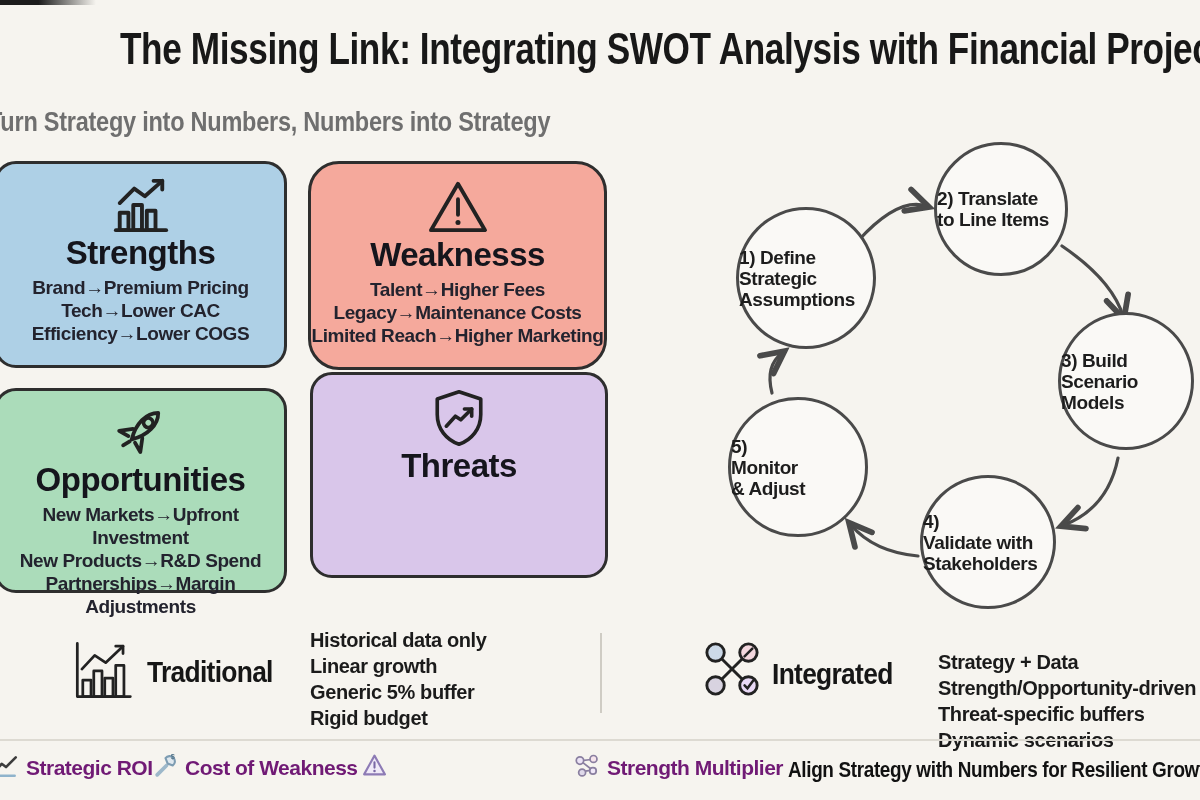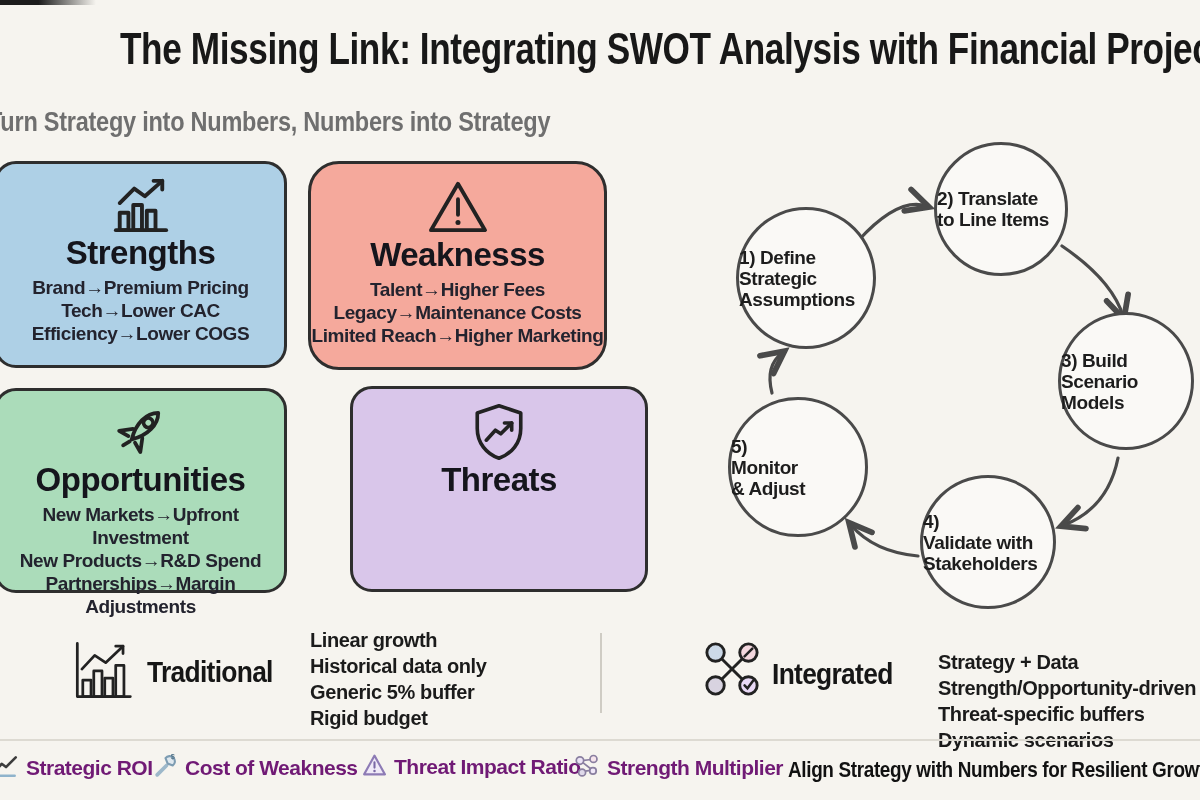--- a/index.html
+++ b/index.html
@@ -17,21 +17,21 @@
     transform:scaleX(0.80); transform-origin:center; letter-spacing:-0.5px; }
   .subtitle { position:absolute; top:106px; left:-12px; font-size:28px; font-weight:bold;
     color:#6f6f6f; white-space:nowrap; transform:scaleX(0.84); transform-origin:left;
     letter-spacing:-0.3px; }
 
   
   .quad { position:absolute; border:3px solid #2e2e2e; border-radius:22px; text-align:center; }
   .quad-strengths     { left:-6px;  top:161px; width:293px; height:207px; }
   .quad-weaknesses    { left:308px; top:161px; width:299px; height:209px;border-radius:31px; }
   .quad-opportunities { left:-6px;  top:388px; width:293px; height:205px; }
-  .quad-threats       { left:310px; top:386px; width:298px; height:206px;margin-left:40px; }
+  .quad-threats       { left:310px; top:372px; width:298px; height:206px; }
   .quad .q-icon { margin:10px auto 0; height:62px; display:flex; align-items:center; justify-content:center; }
   .quad-threats .q-icon, .quad-weaknesses .q-icon { margin-top:12px; }
   .quad h2 { font-size:33px; font-weight:bold; color:#15151c; letter-spacing:-0.5px; line-height:1.05; }
   .quad ul { list-style:none; margin-top:5px; }
   .quad li { font-size:19px; font-weight:bold; color:#23232e; line-height:23px; letter-spacing:-0.4px; }
 
   
   .cycle-node { position:absolute; border:3.5px solid #4a4a4a; border-radius:50%;
     background:#faf9f6; display:flex; flex-direction:column; align-items:flex-start; justify-content:center; }
   .cycle-node span { font-size:19px; font-weight:bold; color:#1d1d1d; line-height:21px;
@@ -192,22 +192,22 @@
       <rect class="ln" style="stroke-width:3" x="14" y="48" width="9" height="18" fill="#fdfcf9"></rect>
       <rect class="ln" style="stroke-width:3" x="26" y="38" width="9" height="28" fill="#eed3b4"></rect>
       <rect class="ln" style="stroke-width:3" x="38" y="46" width="9" height="20" fill="#f4e2cb"></rect>
       <rect class="ln" style="stroke-width:3" x="50" y="32" width="9" height="34" fill="#fdfcf9"></rect>
       <path class="ln" style="stroke-width:3" d="M13 36 L27 21 L39 29 L58 11"></path>
       <path class="ln" style="stroke-width:3" d="M50 11 H58 V19"></path>
     </svg>
   </div>
   <div id="traditional-label" class="comp-label">Traditional</div>
   <ul id="traditional-list" class="comp-list">
+    <li>Historical data only</li>
     <li>Linear growth</li>
-    <li>Historical data only</li>
     <li>Generic 5% buffer</li>
     <li>Rigid budget</li>
   </ul>
 
   <div class="v-divider"></div>
 
   <div id="integrated-icon" class="comp-icon">
     <svg width="58" height="58" viewBox="0 0 60 60">
       <g stroke="#222" stroke-width="3" stroke-linecap="round">
         <path d="M17 17 L43 43" fill="none"></path>
@@ -258,21 +258,20 @@
   </div>
 
   <div id="metric-2" class="metric">
     <span>
       <svg width="25" height="24" viewBox="0 0 24 23">
         <path d="M12 2.5 L22 20.5 H2 Z" fill="#f0eaf8" stroke="#8d7bb5" stroke-width="2" stroke-linejoin="round"></path>
         <path d="M12 9 V14" stroke="#7a68a5" stroke-width="2" stroke-linecap="round"></path>
         <circle cx="12" cy="17.3" r="1.2" fill="#7a68a5"></circle>
       </svg>
     </span>
-    <span class="m-label">Threat Impact Ratio</span>
   </div>
 
   <div id="metric-3" class="metric">
     <span>
       <svg width="26" height="26" viewBox="0 0 24 24">
         <g stroke="#8a7fa0" stroke-width="1.6" fill="none" stroke-linecap="round">
           <path d="M7 8 L16 15"></path>
             <path d="M7 7 L16 6"></path>
             <path d="M9 17 L15 16"></path>
           <circle cx="5.5" cy="7" r="3.4" fill="#ece4f6"></circle>

